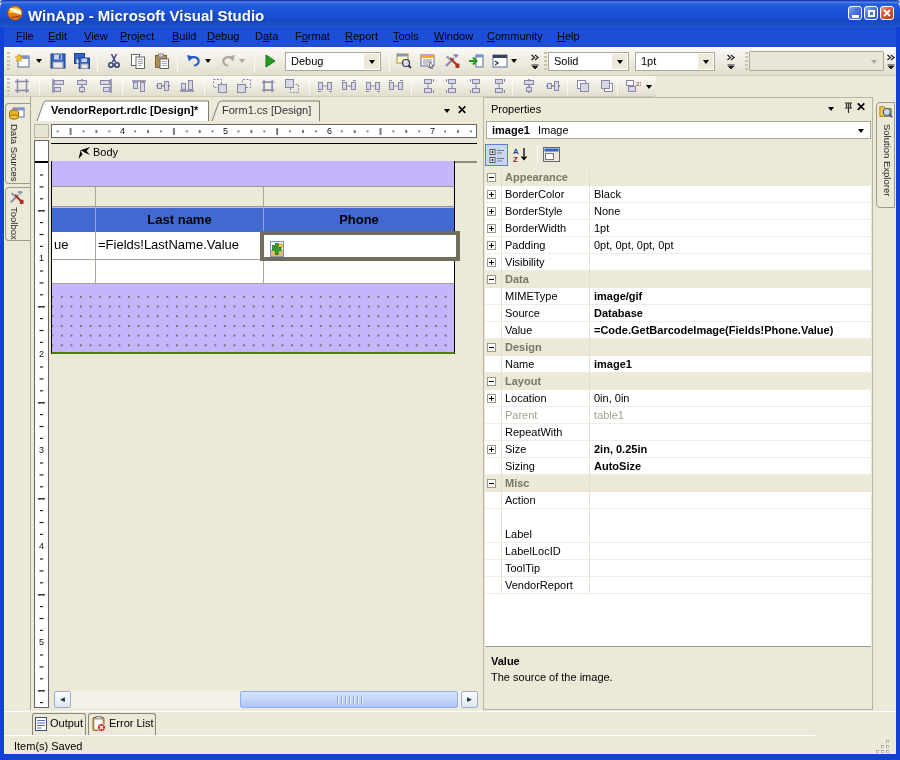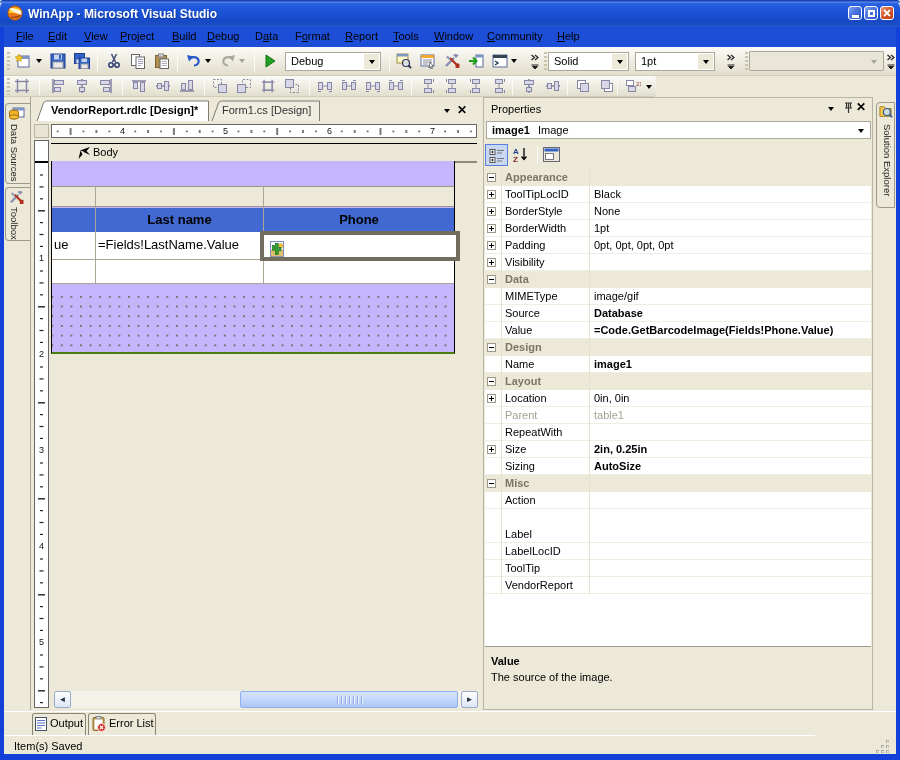--- a/index.html
+++ b/index.html
@@ -10,21 +10,21 @@
 
   
   #tbar { left:0; top:0; width:900px; height:27px;
     background:linear-gradient(180deg,#3C77E8 0%,#2E67E4 8%,#2059DC 25%,#1A50D3 55%,#1749C6 80%,#1C4FC4 92%,#2758C8 100%);
     border-radius:8px 8px 0 0; }
   #tbar:before { content:""; position:absolute; left:0; top:0; width:100%; height:3px; border-radius:8px 8px 0 0;
     background:linear-gradient(180deg,#0E31A8 0%,#5E92F5 100%); }
   #borderL { left:0; top:27px; width:4px; height:728px; background:#1240D8; }
   #borderR { left:896px; top:27px; width:4px; height:728px; background:#1240D8; }
   #borderB { left:0; top:754px; width:900px; height:6px; background:#1240D8; }
-  #title-text { left:28px; top:7px; font-size:12px; font-weight:bold; color:#fff; text-shadow:1px 1px 1px #123C9E; }
+  #title-text { left:28px; top:7px; font-size:15px; font-weight:bold; color:#fff; text-shadow:1px 1px 1px #123C9E; }
   .capbtn { top:6px; width:14px; height:14px; border:1px solid #fff; border-radius:3px; color:#fff; }
   #btn-min,#btn-max { background:linear-gradient(135deg,#89AAF2 0%,#4E77E2 40%,#2A55CC 100%); }
   #btn-close { background:linear-gradient(135deg,#E8A088 0%,#D85C34 40%,#BC3C10 100%); }
 
   
   #menubar { left:4px; top:27px; width:892px; height:20px; background:#1d4ed8; }
   .mi { position:absolute; top:3px; white-space:nowrap; }
 
   
   .tbrow { background:linear-gradient(180deg,#FBFAF7 0%,#F0EEE4 45%,#E2DECD 100%); border-bottom:1px solid #D0CCB8; }
@@ -608,21 +608,21 @@
       <rect x="2.5" y="6.5" width="8" height="6" fill="#fff" stroke="#778"></rect>
     </svg>
 
     <div id="pgrid">
       <div class="prow pcat" style="top:0">
           <span class="pm"></span>
           <span class="nm">Appearance</span>
         </div>
       <div class="prow" style="top:17px">
           <span class="pm plus"></span>
-          <span class="nm">ToolTipLocID</span>
+          <span class="nm">BorderColor</span>
           <span class="vl">Black</span>
         </div>
       <div class="prow" style="top:34px">
           <span class="pm plus"></span>
           <span class="nm">BorderStyle</span>
           <span class="vl">None</span>
         </div>
       <div class="prow" style="top:51px">
           <span class="pm plus"></span>
           <span class="nm">BorderWidth</span>
@@ -636,21 +636,21 @@
       <div class="prow" style="top:85px">
           <span class="pm plus"></span>
           <span class="nm">Visibility</span>
         </div>
       <div class="prow pcat" style="top:102px">
           <span class="pm"></span>
           <span class="nm">Data</span>
         </div>
       <div class="prow" style="top:119px">
           <span class="nm">MIMEType</span>
-          <span class="vl" style="font-weight:normal">image/gif</span>
+          <span class="vl" style="font-weight:bold">image/gif</span>
         </div>
       <div class="prow" style="top:136px">
           <span class="nm">Source</span>
           <span class="vl" style="font-weight:bold">Database</span>
         </div>
       <div class="prow" style="top:153px">
           <span class="nm">Value</span>
           <span class="vl" style="font-weight:bold">=Code.GetBarcodeImage(Fields!Phone.Value)</span>
         </div>
       <div class="prow pcat" style="top:170px">

